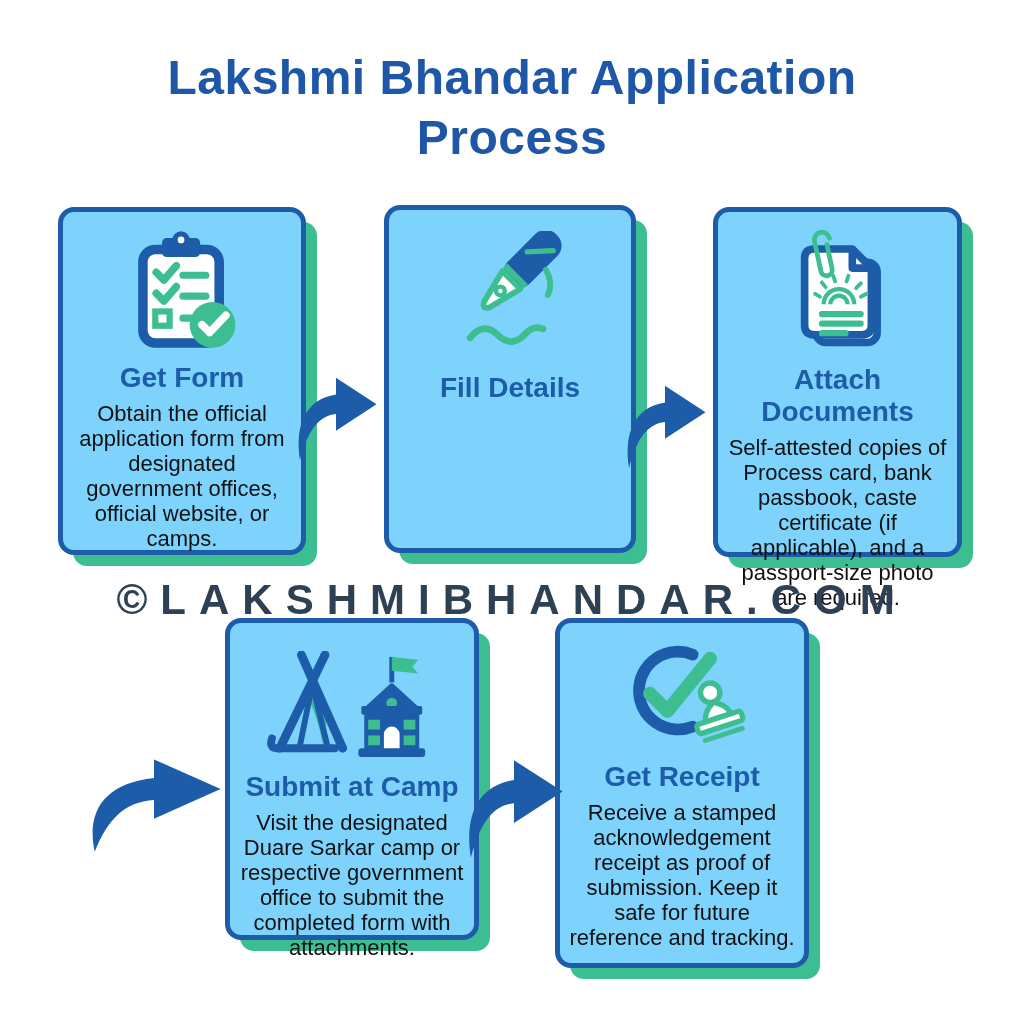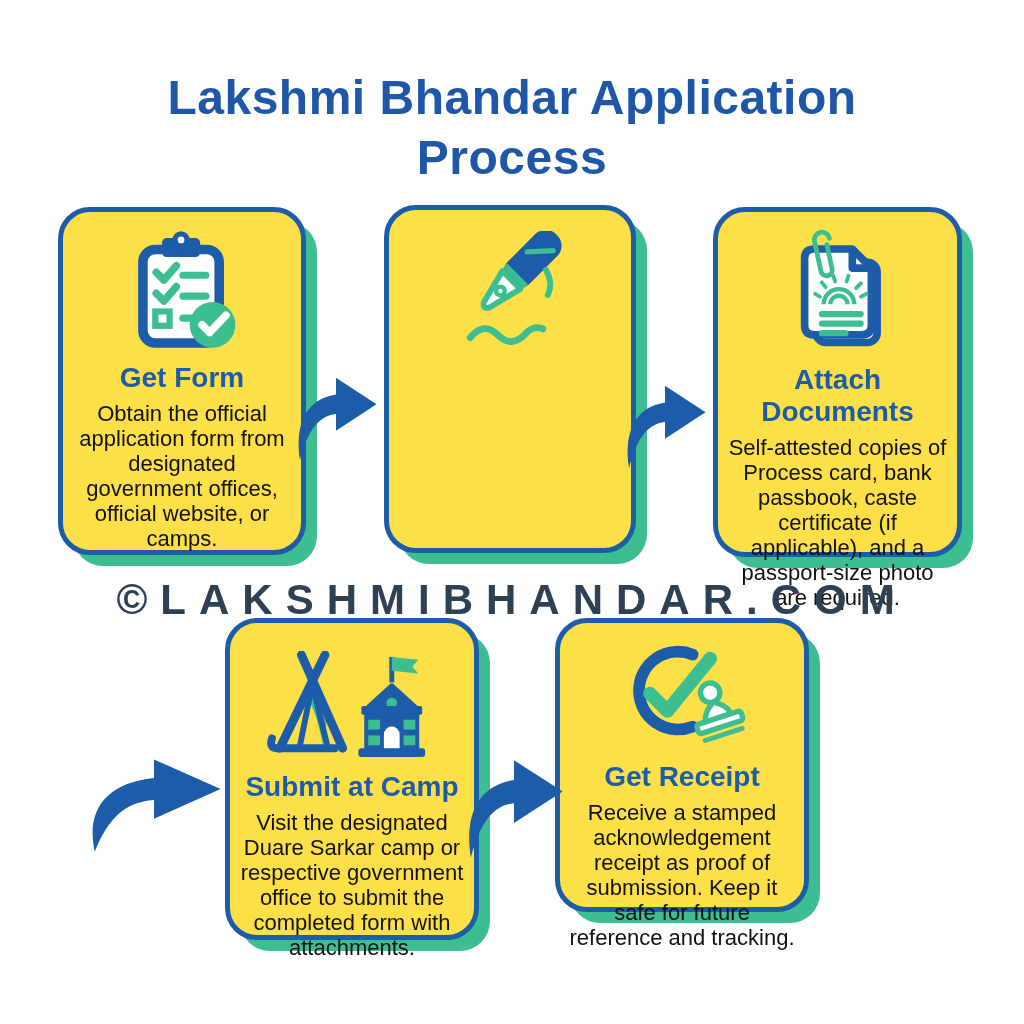--- a/index.html
+++ b/index.html
@@ -1,29 +1,29 @@
 <!DOCTYPE html>
 <html><head>
 <meta charset="utf-8">
 <style>
   html,body{margin:0;padding:0;background:#fff;}
   .canvas{position:relative;width:1024px;height:1024px;background:#ffffff;
           font-family:"Liberation Sans", sans-serif;overflow:hidden;}
 
   .main-title{position:absolute;top:48px;left:112px;width:800px;text-align:center;
-              font-size:48px;line-height:1.25;font-weight:bold;color:#1e56a8;letter-spacing:.5px;margin-top:20px;}
+              font-size:48px;line-height:1.25;font-weight:bold;color:#1e56a8;letter-spacing:.5px;}
 
-  .card{position:absolute;background:#fde047;border:5px solid #1d5ca9;border-radius:32px;
+  .card{position:absolute;background:#7dd3fc;border:5px solid #1d5ca9;border-radius:16px;
         box-shadow:13px 13px 0 -2px #3dbe90;box-sizing:border-box;
         display:flex;flex-direction:column;align-items:center;text-align:center;}
   .c1{left:58px; top:207px;width:248px;height:348px;padding-top:18px;}
   .c2{left:384px;top:205px;width:252px;height:348px;padding-top:18px;}
   .c3{left:713px;top:207px;width:249px;height:350px;padding-top:16px;}
   .c4{left:225px;top:618px;width:254px;height:322px;padding-top:28px;}
-  .c5{left:555px;top:618px;width:254px;height:294px;padding-top:14px;}
+  .c5{left:555px;top:618px;width:254px;height:350px;padding-top:14px;}
 
   .icon-wrap{display:flex;align-items:center;justify-content:center;height:132px;}
   .c4 .icon-wrap,.c5 .icon-wrap{height:112px;}
   .card h2{margin:12px 0 7px;font-size:28px;font-weight:bold;color:#1d5ca9;}
   .card p{margin:0;padding:0 9px;font-size:22px;line-height:1.14;color:#111111;font-weight:500;}
 
   .watermark{position:absolute;top:576px;left:0;right:0;text-align:center;
              font-size:42px;font-weight:bold;color:#2e4053;letter-spacing:13px;white-space:nowrap;}
 
   .arrow{position:absolute;}
@@ -68,20 +68,21 @@
           <rect x="59" y="-16" width="32" height="70" rx="15" fill="#1d5ca9"></rect>
           <path d="M66 18 L84 -2" stroke="#3dbe90" stroke-width="5.5" stroke-linecap="round"></path>
           <path d="M60 44 h30" stroke="#3dbe90" stroke-width="6"></path>
           <path d="M62 50 L88 50 L79 86 Q75 93 71 86 Z" fill="#fff" stroke="#3dbe90" stroke-width="6" stroke-linejoin="round"></path>
           <circle cx="75" cy="66" r="4.5" fill="none" stroke="#3dbe90" stroke-width="4.5"></circle>
         </g>
         <path d="M34 110 q14 -17 28 -3 q15 15 30 -2 q8 -8 17 -4" fill="none" stroke="#3dbe90" stroke-width="7" stroke-linecap="round"></path>
         <path d="M112 40 q8 14 2 26" fill="none" stroke="#3dbe90" stroke-width="6" stroke-linecap="round"></path>
       </svg>
     </div>
+    <h2>Fill Details</h2>
   </div>
 
   <div class="card c3">
     <div class="icon-wrap">
       <svg viewBox="0 0 130 130" width="124" height="124">
         <rect x="42" y="36" width="64" height="84" rx="10" fill="#fff" stroke="#1d5ca9" stroke-width="8"></rect>
         <path d="M30 32 q0 -10 10 -10 h40 l20 20 v60 q0 10 -10 10 h-50 q-10 0 -10 -10 z" fill="#fff" stroke="#1d5ca9" stroke-width="8" stroke-linejoin="round"></path>
         <path d="M80 22 v20 h20" fill="none" stroke="#1d5ca9" stroke-width="8" stroke-linejoin="round"></path>
         <g transform="rotate(-12 52 30)">
           <path d="M60 12 a8 8 0 0 0 -16 0 v32 a6 6 0 0 0 12 0 V18" fill="none" stroke="#3dbe90" stroke-width="5" stroke-linecap="round"></path>

